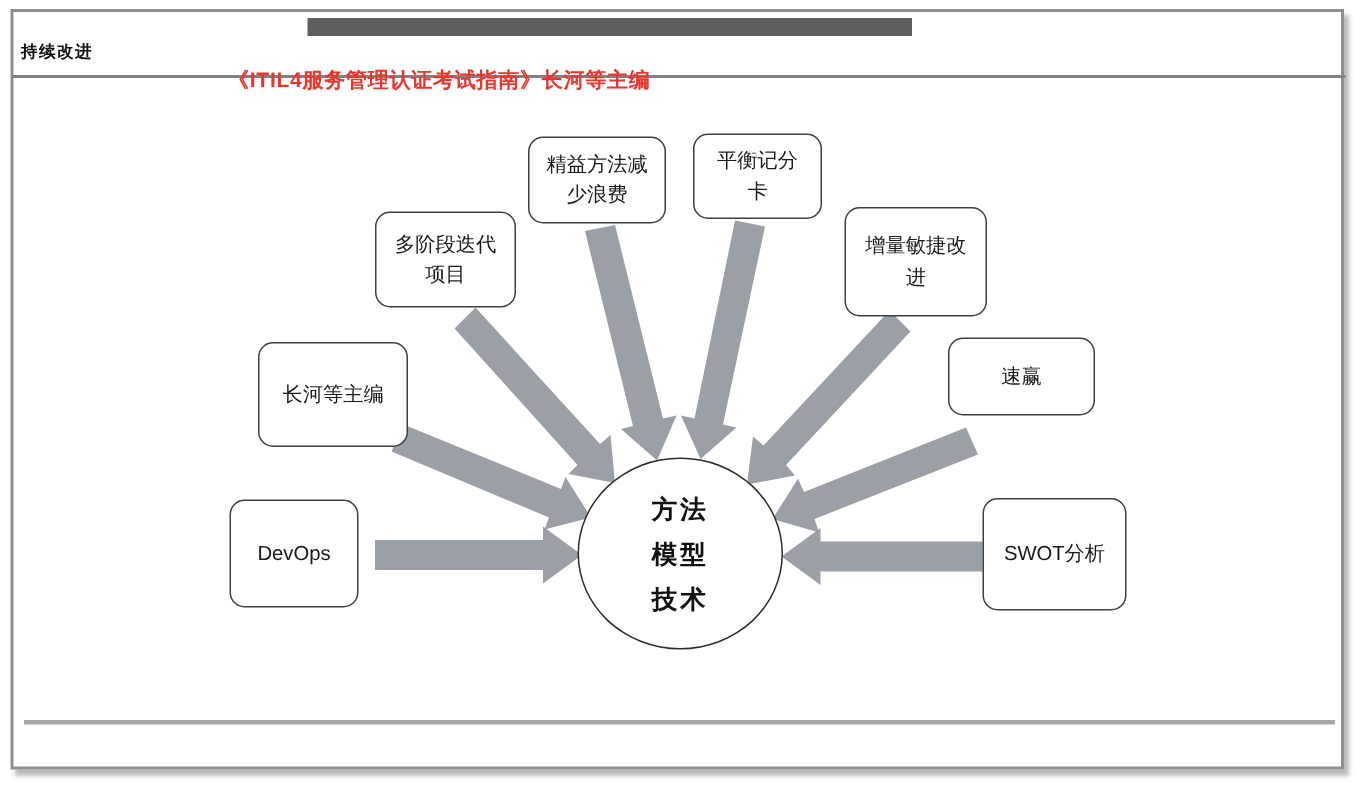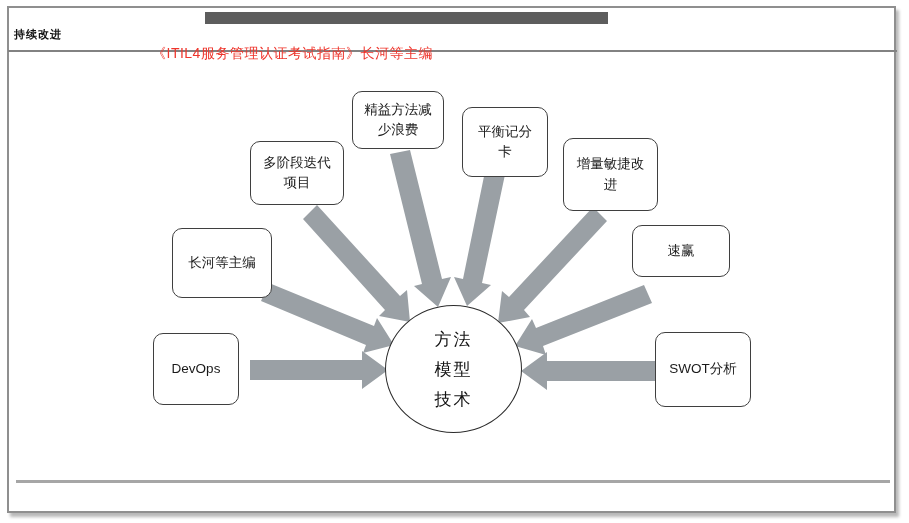--- a/index.html
+++ b/index.html
@@ -36,21 +36,21 @@
   #header-rule {
     position: absolute;
     left: 8px; top: 50px;
     width: 889px; height: 2px;
     background: #828282;
   }
   #watermark {
     position: absolute;
     left: 152px; top: 45px;
     font-size: 14px;
-    font-weight: 400;
+    font-weight: 700;
     color: #ee352c;
     z-index: 5;
     letter-spacing: 0.5px;
   }
   .node {
     position: absolute;
     background: #ffffff;
     border: 1.6px solid #3f3f3f;
     border-radius: 10px;
     box-sizing: border-box;
@@ -58,21 +58,21 @@
     align-items: center;
     justify-content: center;
     text-align: center;
     font-size: 13.5px;
     line-height: 1.5;
     color: #1a1a1a;
     padding: 4px 9px;
     z-index: 3;
   }
   #node-lean      { left: 352px; top:  91px; width:  92px; height: 58px; }
-  #node-bsc       { left: 462px; top:  89px; width:  86px; height: 70px; margin-top: 18px; }
+  #node-bsc       { left: 462px; top:  89px; width:  86px; height: 57px; }
   #node-multistage{ left: 250px; top: 141px; width:  94px; height: 64px; }
   #node-agile     { left: 563px; top: 138px; width:  95px; height: 73px; }
   #node-maturity  { left: 172px; top: 228px; width: 100px; height: 70px; }
   #node-quickwin  { left: 632px; top: 225px; width:  98px; height: 52px; }
   #node-devops    { left: 153px; top: 333px; width:  86px; height: 72px; }
   #node-swot      { left: 655px; top: 332px; width:  96px; height: 75px; }
   #center-circle {
     position: absolute;
     left: 385px; top: 305px;
     width: 137px; height: 128px;
@@ -82,21 +82,21 @@
     box-sizing: border-box;
     display: flex;
     flex-direction: column;
     align-items: center;
     justify-content: center;
     gap: 13px;
     z-index: 4;
   }
   #center-circle span {
     font-size: 17px;
-    font-weight: normal;
+    font-weight: bold;
     color: #111111;
     line-height: 1;
     letter-spacing: 2px;
   }
   #arrow-layer {
     position: absolute;
     left: 0; top: 0;
     width: 909px; height: 523px;
     z-index: 2;
   }

